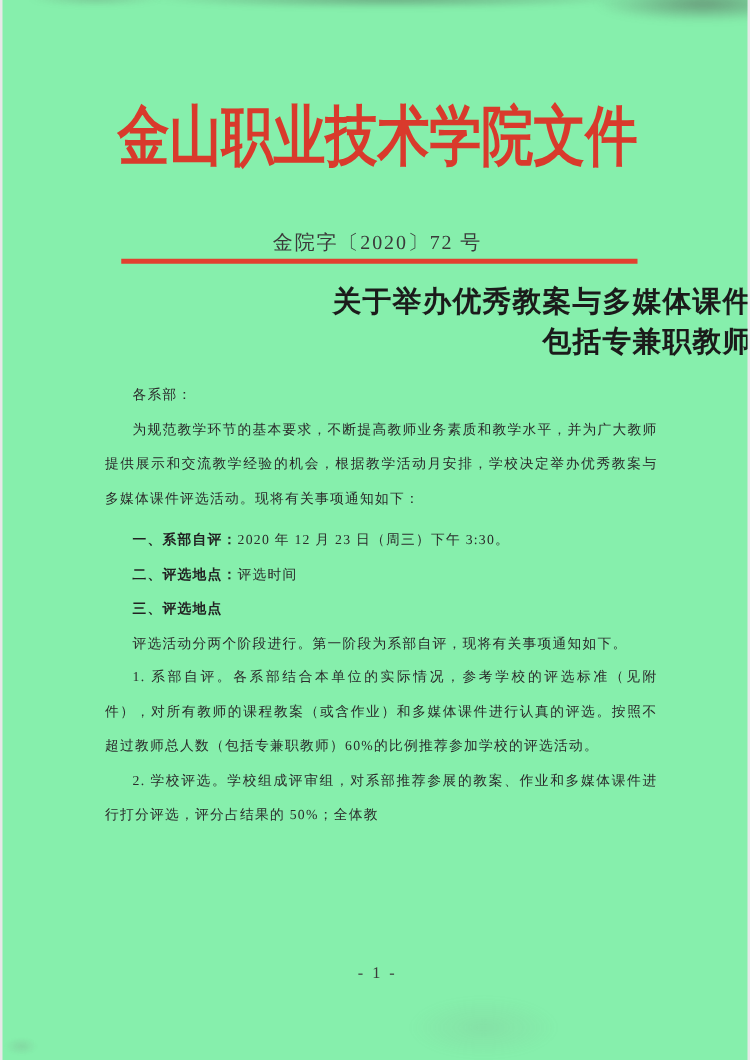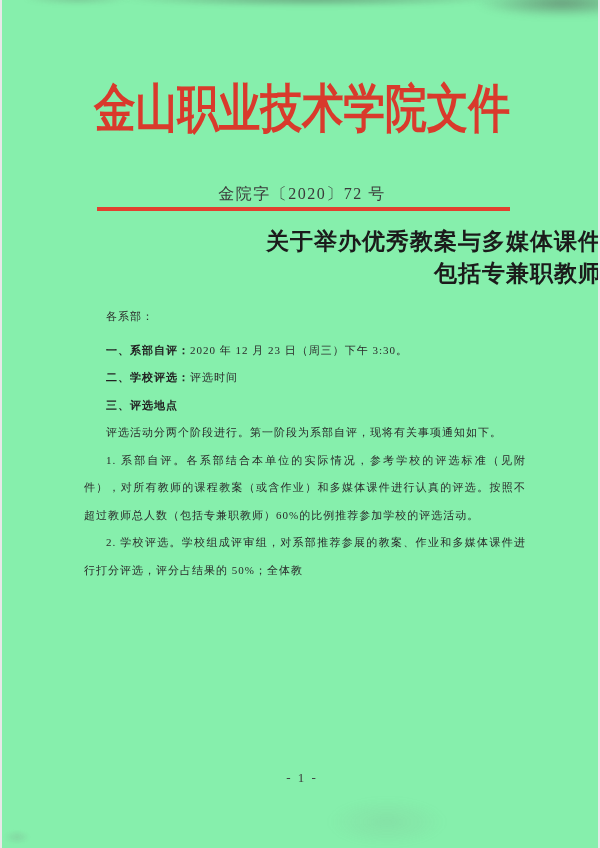--- a/index.html
+++ b/index.html
@@ -134,27 +134,28 @@
   <div class="red-rule"></div>
 
   <div class="doc-title">
     <div>关于举办优秀教案与多媒体课件</div>
     <div>包括专兼职教师</div>
   </div>
 
   <div class="body-block">
     <p class="salutation">各系部：</p>
 
+    <p>为规范教学环节的基本要求，不断提高教师业务素质和教学水平，并为广大教师提供展示和交流教学经验的机会，根据教学活动月安排，学校决定举办优秀教案与多媒体课件评选活动。现将有关事项通知如下：</p>
 
     <div class="items-group">
       <p class="item-row">
         <span class="item-label">一、系部自评：</span><span>2020 年 12 月 23 日（周三）下午 3:30。</span>
       </p>
       <p class="item-row">
-        <span class="item-label">二、学校评选：</span><span>评选时间</span>
+        <span class="item-label">二、评选地点：</span><span>评选时间</span>
       </p>
       <p class="item-row">
         <span class="item-label">三、评选地点</span><span></span>
       </p>
     </div>
 
     <p>评选活动分两个阶段进行。第一阶段为系部自评，现将有关事项通知如下。</p>
 
     <p>1. 系部自评。各系部结合本单位的实际情况，参考学校的评选标准（见附件），对所有教师的课程教案（或含作业）和多媒体课件进行认真的评选。按照不超过教师总人数（包括专兼职教师）60%的比例推荐参加学校的评选活动。</p>
 

